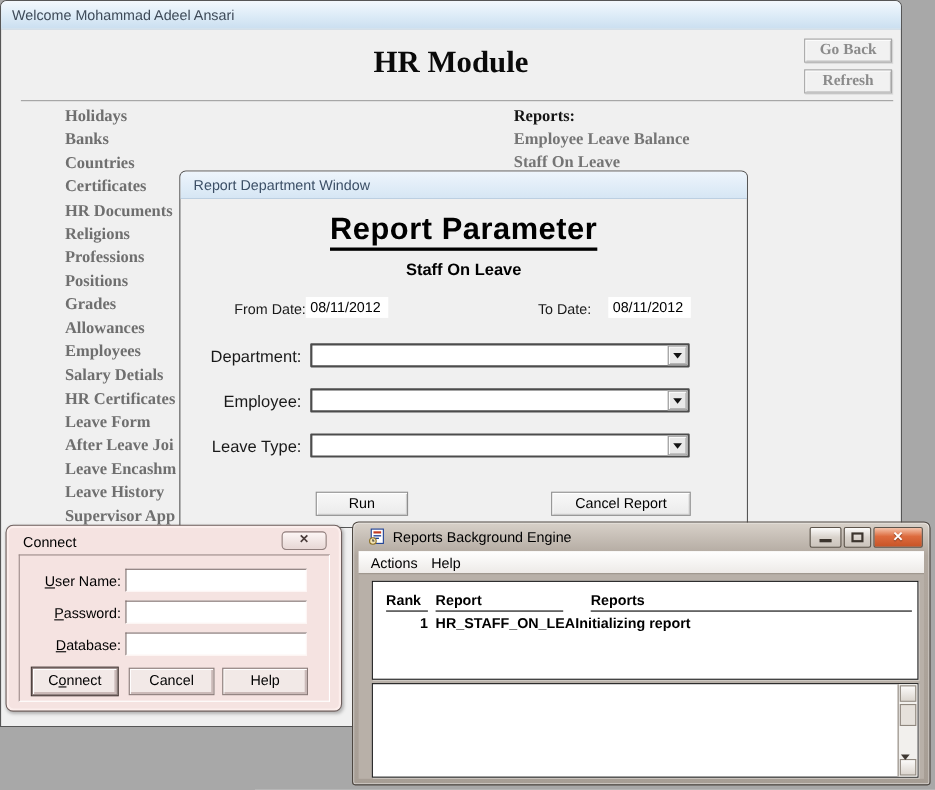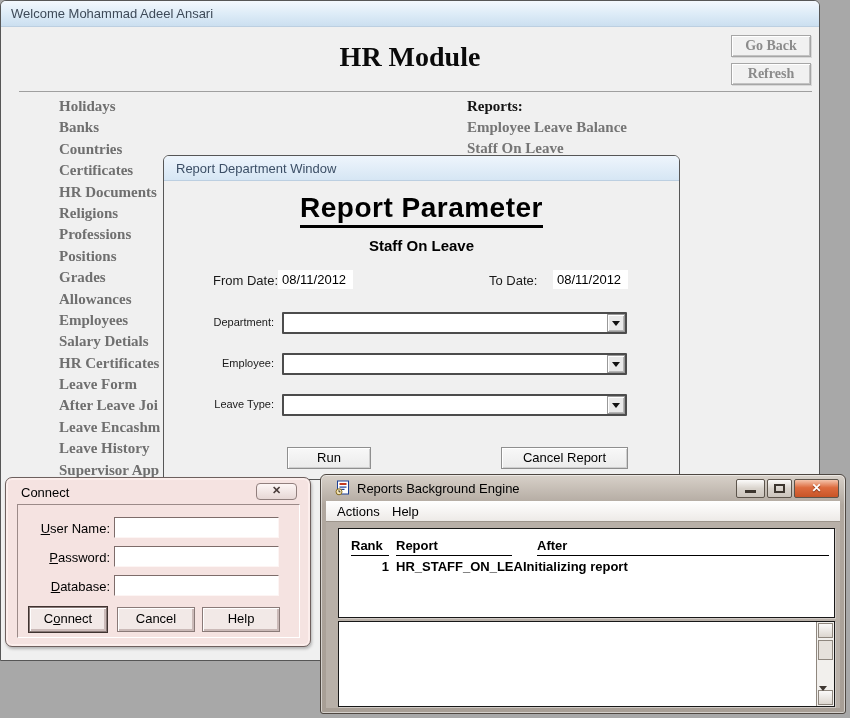--- a/index.html
+++ b/index.html
@@ -35,21 +35,21 @@
     border-bottom:1px solid #bccfe1;border-radius:5px 5px 0 0;
     font-size:13px;color:#3c4f66;padding:5px 0 0 12px;}
   .pw-heading{position:absolute;left:0;width:100%;top:36px;text-align:center;}
   .pw-heading span{display:inline-block;font:bold 28px "Liberation Sans",sans-serif;
     color:#000;border-bottom:3px solid #000;padding-bottom:1px;letter-spacing:.5px;}
   .pw-subheading{position:absolute;left:0;width:100%;top:81px;text-align:center;
     font:bold 15px "Liberation Sans",sans-serif;color:#000;}
   .pw-label{position:absolute;font-size:13px;color:#191919;white-space:nowrap;}
   .date-input{position:absolute;width:75px;height:19px;background:#fff;border:0;
     font:13px "Liberation Sans",sans-serif;padding:1px 4px;color:#000;}
-  .combo-label{position:absolute;left:0;width:110px;text-align:right;font-size:11px;color:#191919;}
+  .combo-label{position:absolute;left:0;width:110px;text-align:right;font-size:15px;color:#191919;}
   .combo{position:absolute;left:118px;width:345px;height:22px;background:#fff;
     border:2px solid #4c4c4c;border-radius:1px;}
   .combo-field{position:absolute;inset:0 20px 0 0;}
   .combo-btn{position:absolute;right:0;top:0;bottom:0;width:18px;background:#e9e9e9;
     border:1px solid #999;box-shadow:inset 1px 1px 0 #fff,inset -1px -1px 0 #b5b5b5;
     display:flex;align-items:center;justify-content:center;cursor:default;}
   .arrow-down{width:0;height:0;border-left:4px solid transparent;border-right:4px solid transparent;
     border-top:5px solid #111;}
   .pw-btn{position:absolute;height:22px;background:linear-gradient(#f8f8f8,#ebebeb);
     border:1px solid #8f8f8f;box-shadow:inset 1px 1px 0 #fff,inset -1px -1px 0 #cfcfcf;
@@ -253,21 +253,21 @@
 
   <div class="ew-client">
     <div class="ew-menubar">
       <span class="menu-item" id="menu-actions">Actions</span>
       <span class="menu-item" id="menu-help">Help</span>
     </div>
 
     <div class="ew-panel" id="jobs-panel">
       <span class="jobs-col" id="col-rank">Rank</span>
       <span class="jobs-col" id="col-report">Report</span>
-      <span class="jobs-col" id="col-status">After</span>
+      <span class="jobs-col" id="col-status">Reports</span>
       <span class="jobs-cell" id="cell-rank">1</span>
       <span class="jobs-cell" id="cell-report">HR_STAFF_ON_LEA</span>
       <span class="jobs-cell" id="cell-status">Initializing report</span>
     </div>
 
     <div class="ew-panel" id="log-panel">
       <div class="scrollbar">
         <div class="sb-btn sb-up">
           <span class="tri-up"></span>
         </div>

